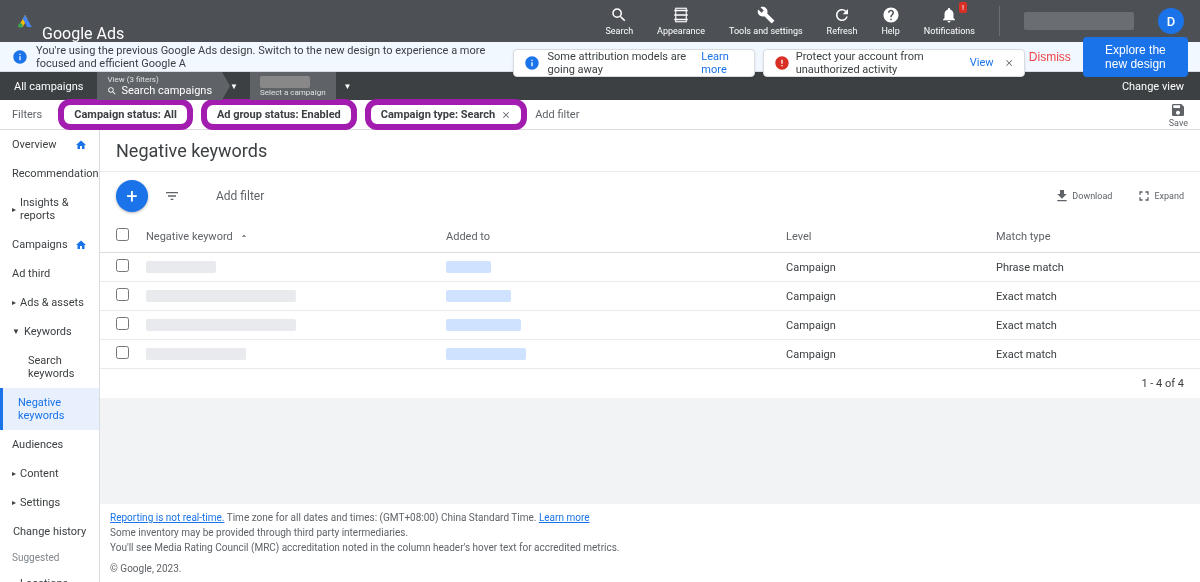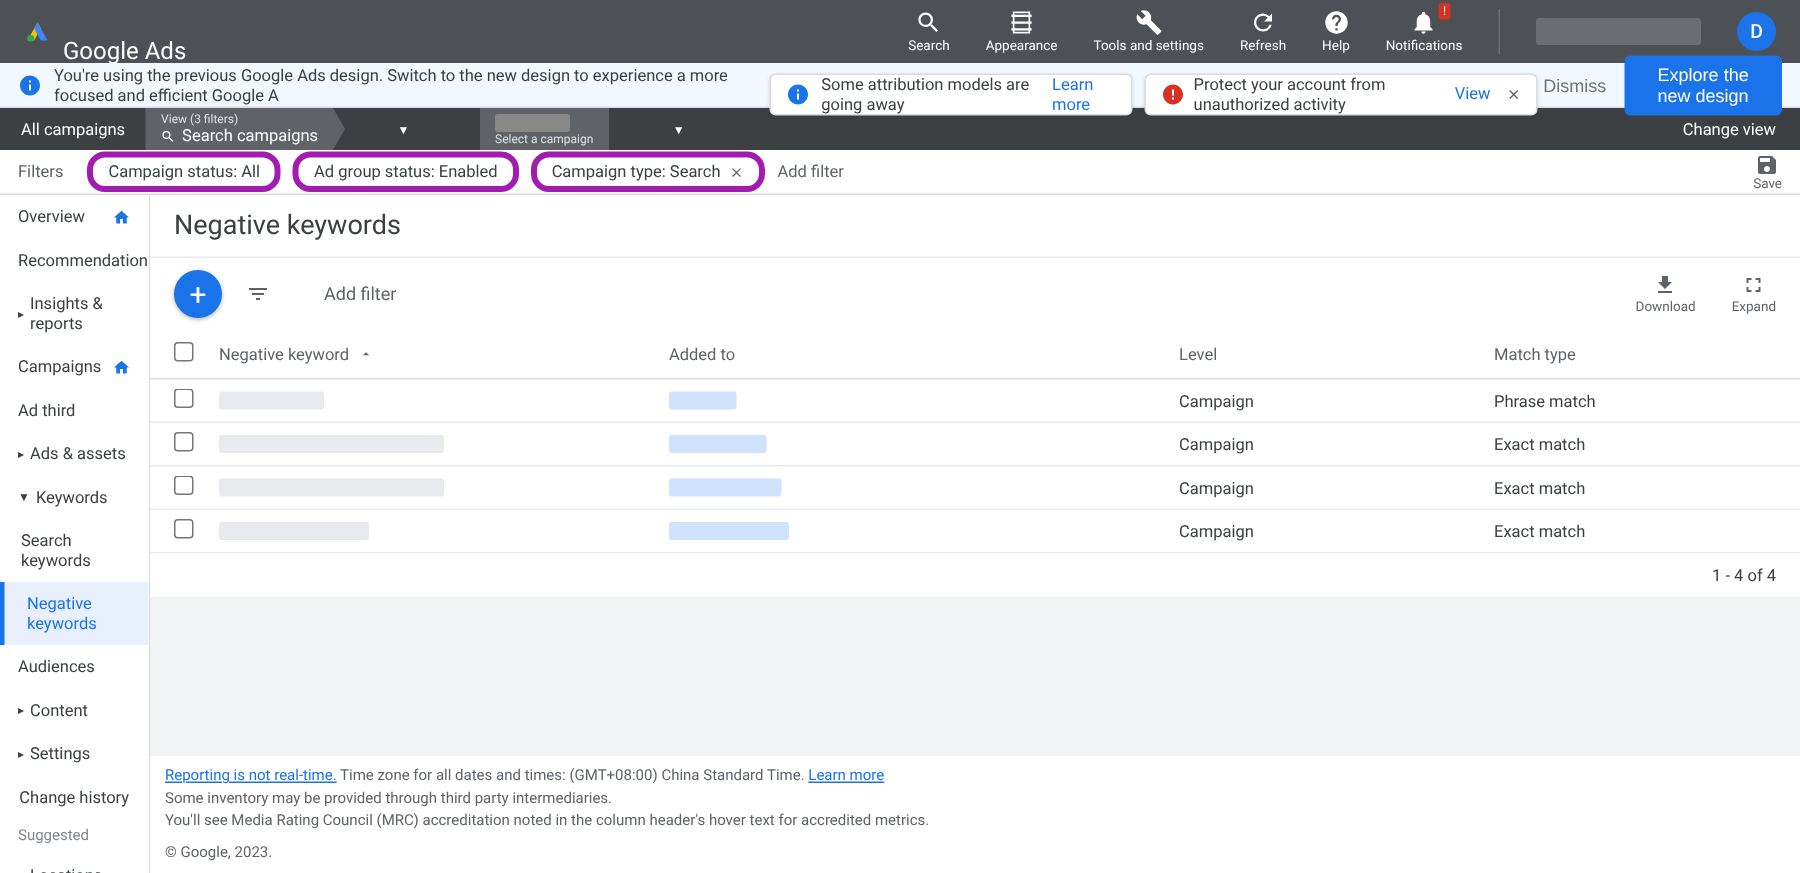--- a/index.html
+++ b/index.html
@@ -20,66 +20,66 @@
 .avatar { width: 26px; height: 26px; border-radius: 50%; background: #1a73e8; color: #fff; display: flex; align-items: center; justify-content: center; font-size: 13px; font-weight: 500; }
 
 
 .banner-row { display: flex; align-items: center; height: 30px; background: #f1f8ff; border-bottom: 1px solid #dadce0; padding: 0 12px; font-size: 11px; }
 .banner-info-icon { width: 16px; height: 16px; fill: #1a73e8; margin-right: 8px; flex-shrink: 0; }
 .banner-warn-icon { width: 16px; height: 16px; fill: #d93025; margin-right: 6px; flex-shrink: 0; }
 .banner-chip { background: #fff; border: 1px solid #dadce0; border-radius: 4px; box-shadow: 0 1px 3px rgba(0,0,0,0.1); padding: 6px 10px; display: flex; align-items: center; margin: 0 4px; height: 28px; position: relative; top: 6px; z-index: 10; }
 .banner-chip .close-x { margin-left: 10px; cursor: pointer; width: 14px; height: 14px; fill: #5f6368; }
 .banner-link { color: #1a73e8; cursor: pointer; margin-left: 4px; }
 .banner-actions { margin-left: auto; display: flex; align-items: center; gap: 12px; }
-.btn-dismiss { color: #737373; background: none; border: none; font-size: 12px; cursor: pointer; }
+.btn-dismiss { color: #ef4444; background: none; border: none; font-size: 12px; cursor: pointer; }
 .btn-explore { background: #1a73e8; color: #fff; border: none; padding: 6px 12px; border-radius: 4px; font-size: 12px; cursor: pointer; }
 
 
 .subnav { background: #3c4043; height: 28px; display: flex; align-items: center; color: #fff; font-size: 11px; }
 .subnav-item { padding: 0 14px; height: 100%; display: flex; align-items: center; cursor: pointer; }
-.breadcrumb-wrap { display: flex; align-items: center; gap: 35px; }
+.breadcrumb-wrap { display: flex; align-items: center; }
 .breadcrumb-chip { background: #5f6368; padding: 2px 10px; display: flex; flex-direction: column; height: 28px; justify-content: center; position: relative; cursor: pointer; }
 .breadcrumb-chip.arrow::after { content: ''; position: absolute; right: -8px; top: 0; border-top: 14px solid transparent; border-bottom: 14px solid transparent; border-left: 8px solid #5f6368; z-index: 2; }
 .breadcrumb-small { font-size: 8px; opacity: 0.8; }
 .breadcrumb-main { font-size: 11px; display: flex; align-items: center; gap: 4px; }
 .breadcrumb-caret { margin-left: 8px; font-size: 8px; }
 .breadcrumb-redact { width: 50px; height: 12px; background: #888; border-radius: 2px; }
 .change-view { margin-left: auto; padding: 0 16px; cursor: pointer; }
 
 
 .filters-row { height: 30px; display: flex; align-items: center; padding: 0 12px; border-bottom: 1px solid #dadce0; gap: 8px; }
 .filters-label { font-size: 11px; color: #5f6368; margin-right: 8px; }
-.filter-chip { border: 4px solid #a21caf; border-radius: 12px; padding: 3px 10px; font-size: 11px; display: flex; align-items: center; gap: 6px; cursor: pointer; }
+.filter-chip { border: 6px solid #a21caf; border-radius: 12px; padding: 3px 10px; font-size: 11px; display: flex; align-items: center; gap: 6px; cursor: pointer; font-weight: bold; }
 .filter-chip .x { width: 10px; height: 10px; fill: #5f6368; cursor: pointer; }
 .add-filter-text { color: #5f6368; font-size: 11px; cursor: pointer; }
 .save-icon-wrap { margin-left: auto; display: flex; flex-direction: column; align-items: center; cursor: pointer; }
 .save-icon-wrap svg { width: 16px; height: 16px; fill: #5f6368; }
 .save-label { font-size: 9px; color: #5f6368; }
 
 
 .main-layout { display: flex; height: calc(582px - 42px - 30px - 28px - 30px); }
 
 
 .sidebar { width: 100px; border-right: 1px solid #dadce0; overflow-y: auto; background: #fff; }
 .side-item { padding: 8px 12px; font-size: 11px; color: #3c4043; cursor: pointer; display: flex; align-items: center; justify-content: space-between; }
-.side-item.sub { padding-left: 14px; }
+.side-item.sub { padding-left: 28px; }
 .side-item.active { color: #1a73e8; border-left: 3px solid #1a73e8; background: #e8f0fe; padding-left: 15px; }
 .side-item .home-icon { width: 12px; height: 12px; fill: #1a73e8; }
 .side-item .caret { font-size: 8px; margin-right: 4px; }
 .side-section { padding: 6px 12px; font-size: 10px; color: #80868b; }
 
 
 .content { flex: 1; display: flex; flex-direction: column; background: #f8f9fa; overflow: hidden; }
 .page-title { font-size: 18px; font-weight: 400; padding: 10px 16px; background: #fff; }
 .toolbar { display: flex; align-items: center; padding: 8px 16px; background: #fff; border-top: 1px solid #e8eaed; gap: 16px; }
 .fab { width: 32px; height: 32px; border-radius: 50%; background: #1a73e8; color: #fff; display: flex; align-items: center; justify-content: center; font-size: 20px; cursor: pointer; box-shadow: 0 1px 3px rgba(0,0,0,0.3); }
 .filter-funnel { width: 16px; height: 16px; fill: #5f6368; cursor: pointer; }
 .toolbar-addfilter { color: #5f6368; font-size: 12px; cursor: pointer; margin-left: 20px; }
 .toolbar-right { margin-left: auto; display: flex; gap: 24px; }
-.toolbar-action { display: flex; flex-direction: column; align-items: center; gap: 2px; cursor: pointer; }
+.toolbar-action { display: flex; flex-direction: row; align-items: center; gap: 2px; cursor: pointer; }
 .toolbar-action svg { width: 16px; height: 16px; fill: #5f6368; }
 .toolbar-action-label { font-size: 9px; color: #5f6368; }
 
 
 .table-wrap { background: #fff; flex: 1; display: flex; flex-direction: column; }
 .table-header { display: flex; align-items: center; padding: 8px 16px; border-bottom: 1px solid #dadce0; font-size: 11px; color: #5f6368; }
 .table-row { display: flex; align-items: center; padding: 6px 16px; border-bottom: 1px solid #e8eaed; font-size: 11px; min-height: 26px; }
 .col-check { width: 30px; }
 .col-keyword { flex: 0 0 300px; display: flex; align-items: center; gap: 6px; }
 .col-added { flex: 0 0 340px; }

